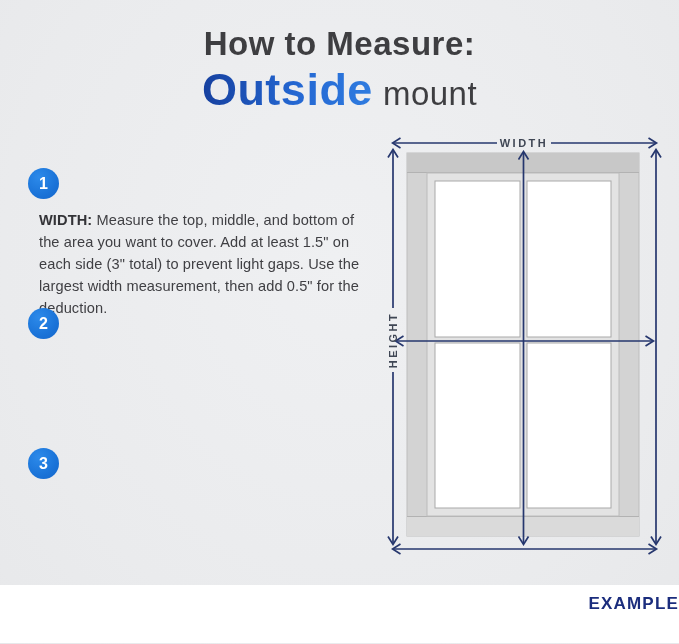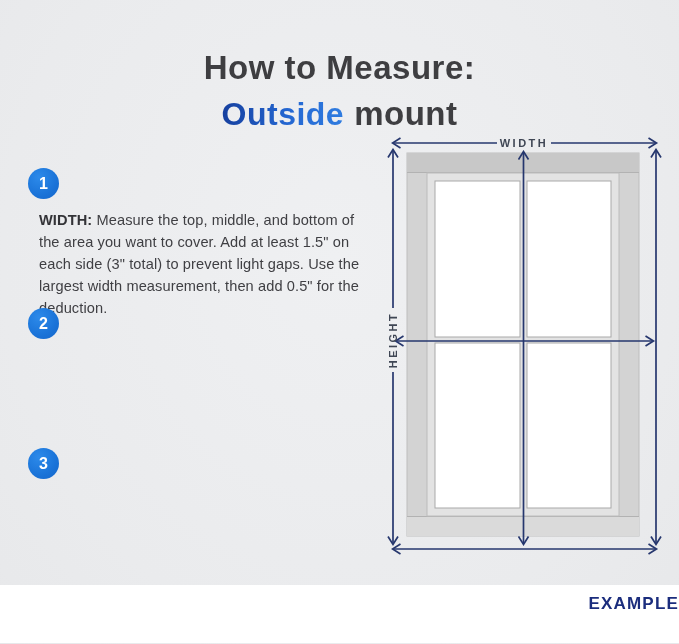--- a/index.html
+++ b/index.html
@@ -6,32 +6,32 @@
   body{
     width:679px;height:644px;position:relative;overflow:hidden;
     font-family:"Liberation Sans","DejaVu Sans",sans-serif;
     background:radial-gradient(ellipse at 50% 40%, #eff0f2 0%, #eaebed 70%, #e7e8ea 100%);
   }
   .canvas{position:absolute;inset:0;}
 
   
   .title{position:absolute;top:24px;left:0;width:679px;text-align:center;}
   .title-line1{
-    font-size:33px;font-weight:700;color:#3e3e41;letter-spacing:0.5px;line-height:40px;margin-top:24px;
+    font-size:33px;font-weight:700;color:#3e3e41;letter-spacing:0.5px;line-height:40px;
   }
   .title-line2{line-height:48px;margin-top:2px;}
   .title-highlight{
-    font-size:32px;font-weight:700;letter-spacing:0.5px;
+    font-size:45px;font-weight:700;letter-spacing:0.5px;
     color:#1c55c8;
     background:linear-gradient(90deg,#16409f 0%,#2467d2 55%,#2f7ce0 100%);
     -webkit-background-clip:text;background-clip:text;
     -webkit-text-fill-color:transparent;
   }
   .title-rest{
-    font-size:33px;font-weight:700;color:#3e3e41;letter-spacing:0.5px;margin-left:10px;
+    font-size:33px;font-weight:400;color:#3e3e41;letter-spacing:0.5px;margin-left:10px;
   }
 
   
   .step{position:absolute;left:28px;width:340px;}
   .step-1{top:168px;}
   .step-2{top:308px;}
   .step-3{top:448px;}
   .badge{
     width:31px;height:31px;border-radius:50%;
     background:radial-gradient(circle at 35% 30%, #2c8aea 0%, #1a73d8 60%, #1465c9 100%);

